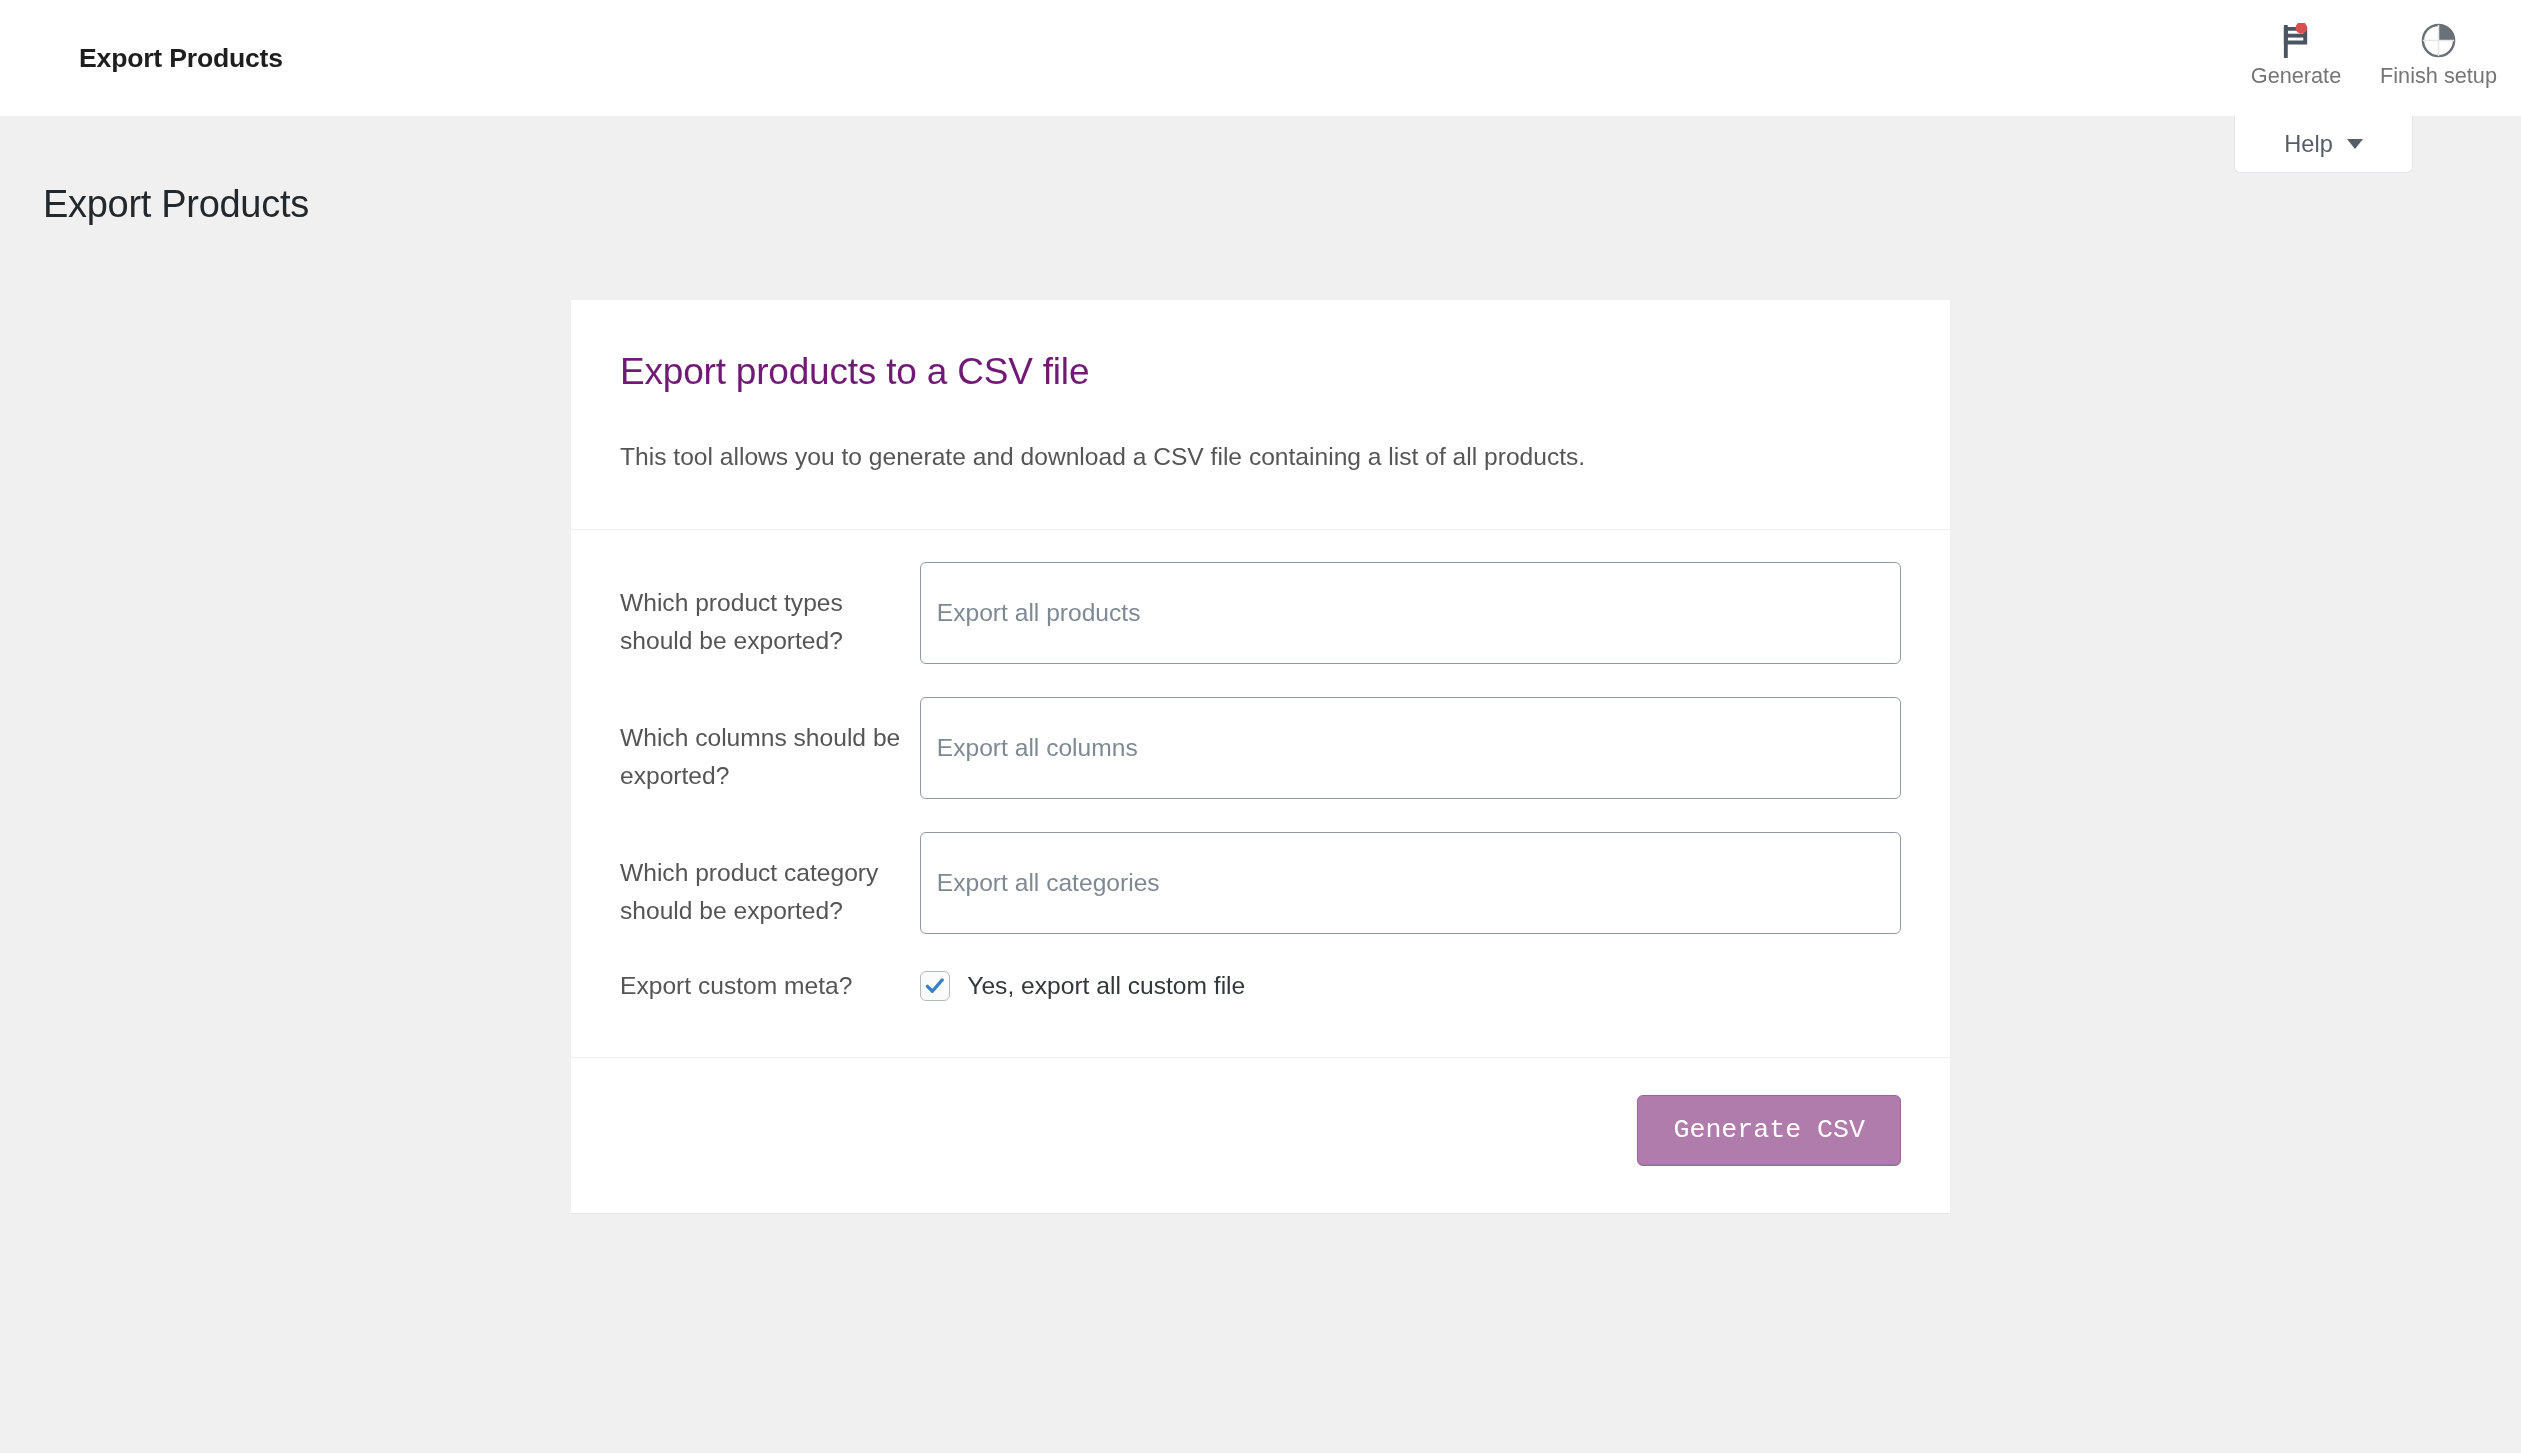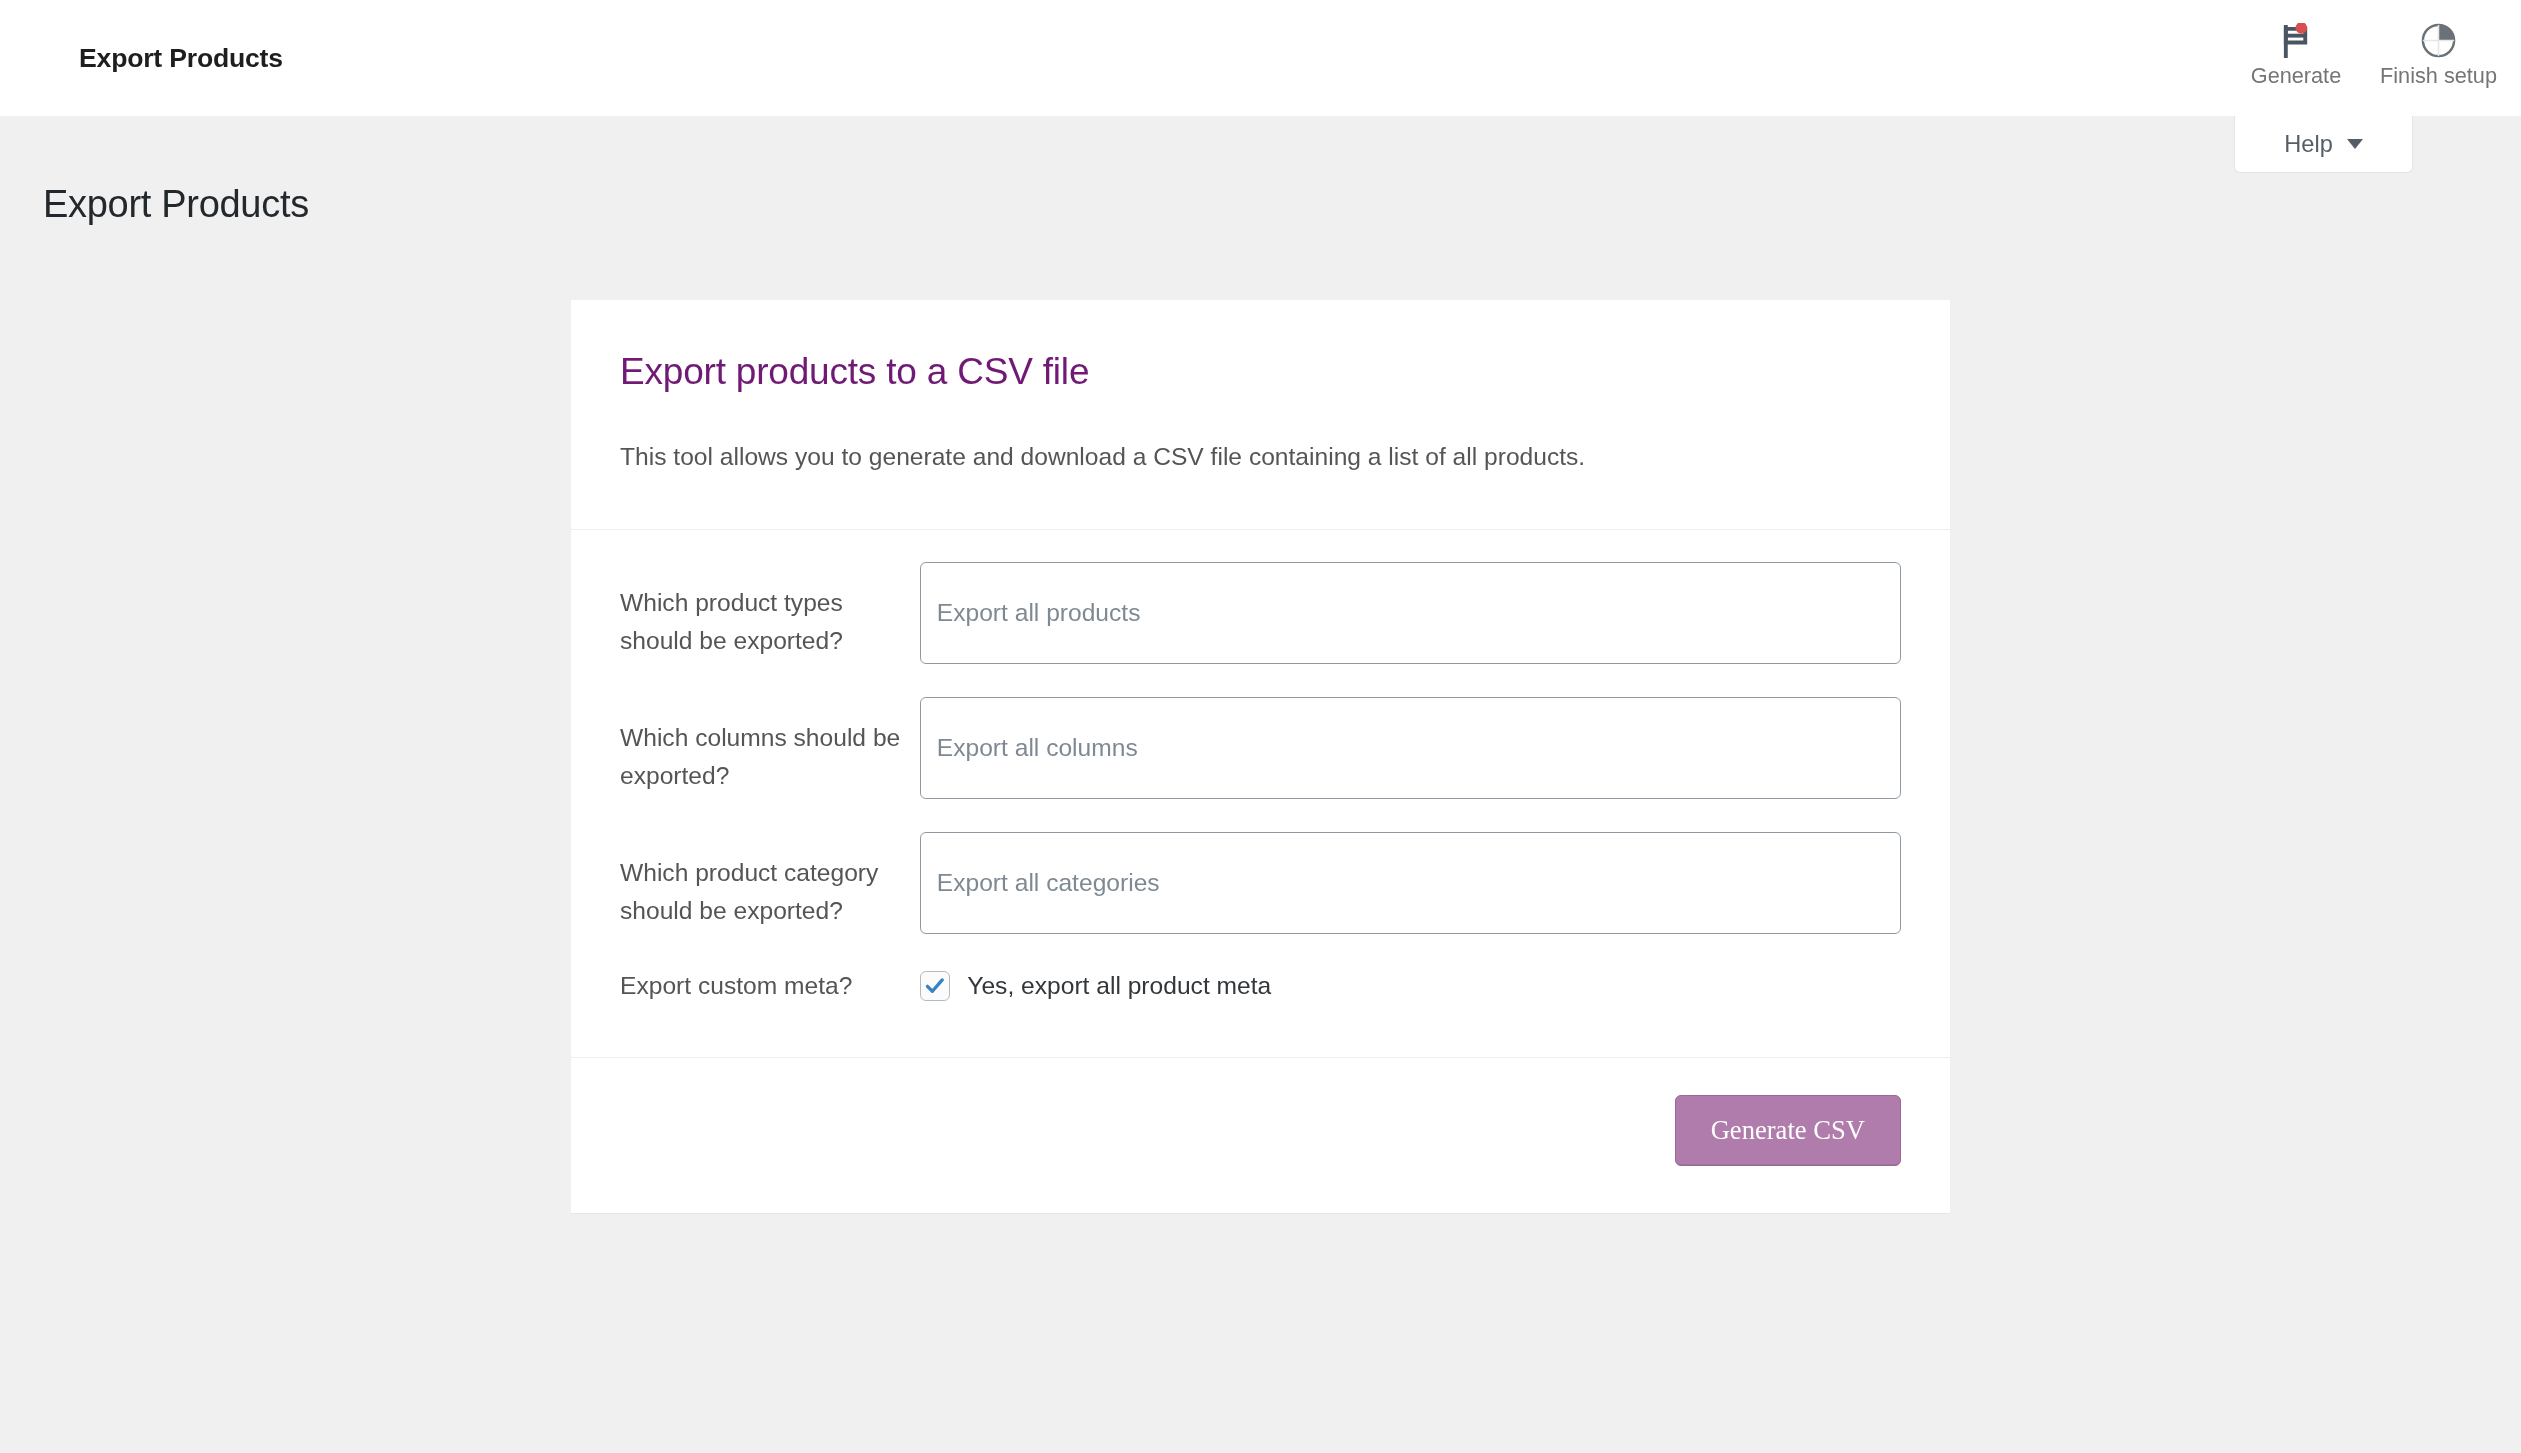--- a/index.html
+++ b/index.html
@@ -208,21 +208,21 @@
     padding: 37px 49px 47px 49px;
     display: flex;
     justify-content: flex-end;
   }
   .btn-primary {
     background: #b07cac;
     border: 1px solid #9b6698;
     border-radius: 5.9px;
     color: #ffffff;
     font-size: 26.6px;
-    font-family: Liberation Serif, serif;
+    font-family: Liberation Mono, monospace;
     padding: 0 35px;
     height: 71px;
     line-height: 69px;
     cursor: pointer;
     box-shadow: inset 0 -1px 0 rgba(0,0,0,0.08);
     margin-left: 16px;
   }
 </style>
 </head>
 <body>
@@ -303,21 +303,21 @@
 
     <div class="form-row checkbox-row">
       <div class="form-label">Export custom meta?</div>
       <div class="form-control">
         <label class="checkbox-wrap">
           <span class="checkbox-box">
             <svg width="21.7" height="21.7" viewBox="0 0 22 22" aria-hidden="true">
               <path d="M3.5 11.5 L8.5 16.5 L18.5 5" fill="none" stroke="#3582c4" stroke-width="3.4" stroke-linecap="round" stroke-linejoin="round"></path>
             </svg>
           </span>
-          <span class="checkbox-label">Yes, export all product meta</span>
+          <span class="checkbox-label">Yes, export all custom file</span>
         </label>
       </div>
     </div>
 
   </div>
 
   <div class="card-footer">
     <button class="btn-primary">Generate CSV</button>
   </div>
 

